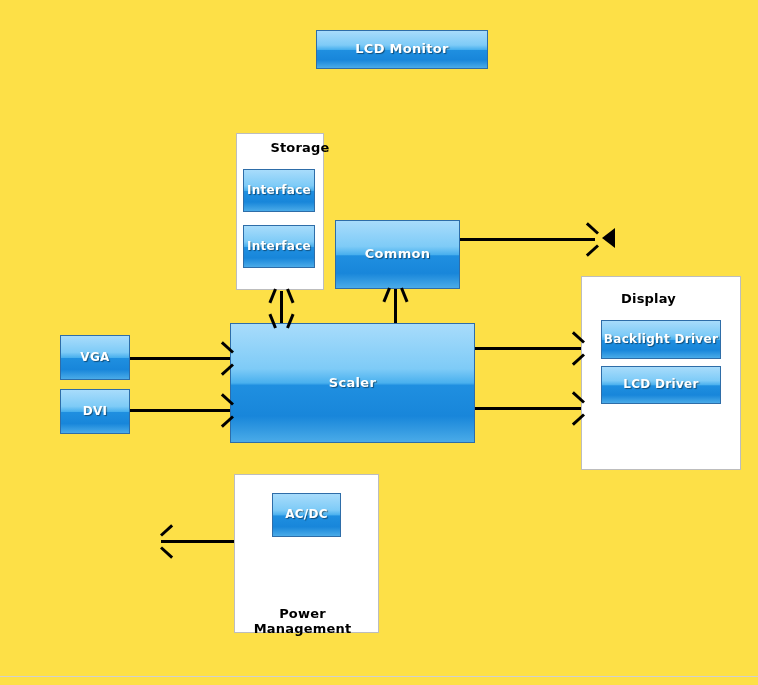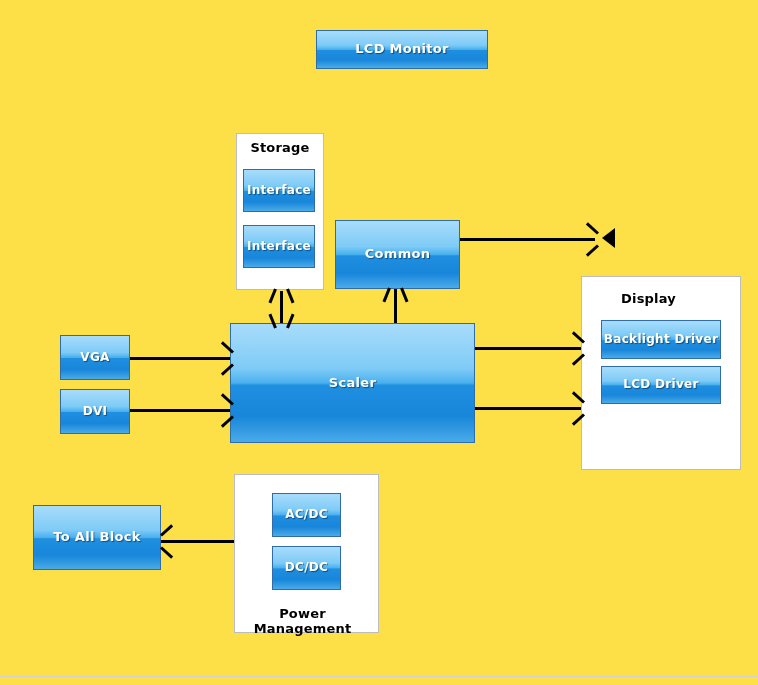--- a/index.html
+++ b/index.html
@@ -140,21 +140,21 @@
 </head>
 <body>
 
 <div id="diagram">
 
   <div class="blk" style="left:316px; top:30px; width:172px; height:39px; font-size:13px;">
     <span>LCD Monitor</span>
   </div>
 
   <div class="group" style="left:236px; top:133px; width:88px; height:157px;"></div>
-  <div class="group-label" style="left:236px; top:140px; width:88px;">Storage</div>
+  <div class="group-label" style="left:236px; top:140px; width:88px;padding-left:20px;">Storage</div>
 
   <div class="blk" style="left:243px; top:169px; width:72px; height:43px; font-size:12px;">
     <span>Interface</span>
   </div>
 
   <div class="blk" style="left:243px; top:225px; width:72px; height:43px; font-size:12px;">
     <span>Interface</span>
   </div>
 
   <div class="blk" style="left:335px; top:220px; width:125px; height:69px; font-size:13px;">
@@ -185,27 +185,21 @@
   </div>
 
 
   <div class="group" style="left:234px; top:474px; width:145px; height:159px;"></div>
   <div class="group-label" style="left:234px; top:606px; width:137px;">Power Management</div>
 
   <div class="blk" style="left:272px; top:493px; width:69px; height:44px; font-size:12px;">
     <span>AC/DC</span>
   </div>
 
-  <div class="blk" style="left:272px; top:546px; width:69px; height:44px; font-size:12px;">
-    <span>DC/DC</span>
-  </div>
-
-  <div class="blk" style="left:33px; top:505px; width:128px; height:65px; font-size:13px;">
-    <span>To All Block</span>
-  </div>
+
 
   <div class="line-h" style="left:130px; top:357px; width:100px;"></div>
   <div class="head head-right" style="left:230px; top:357px;"></div>
 
   <div class="line-h" style="left:130px; top:409px; width:100px;"></div>
   <div class="head head-right" style="left:230px; top:409px;"></div>
 
   <div class="line-v" style="left:280px; top:291px; height:32px;"></div>
   <div class="head head-up" style="left:280px; top:289px;"></div>
   <div class="head head-down" style="left:280px; top:325px;"></div>

